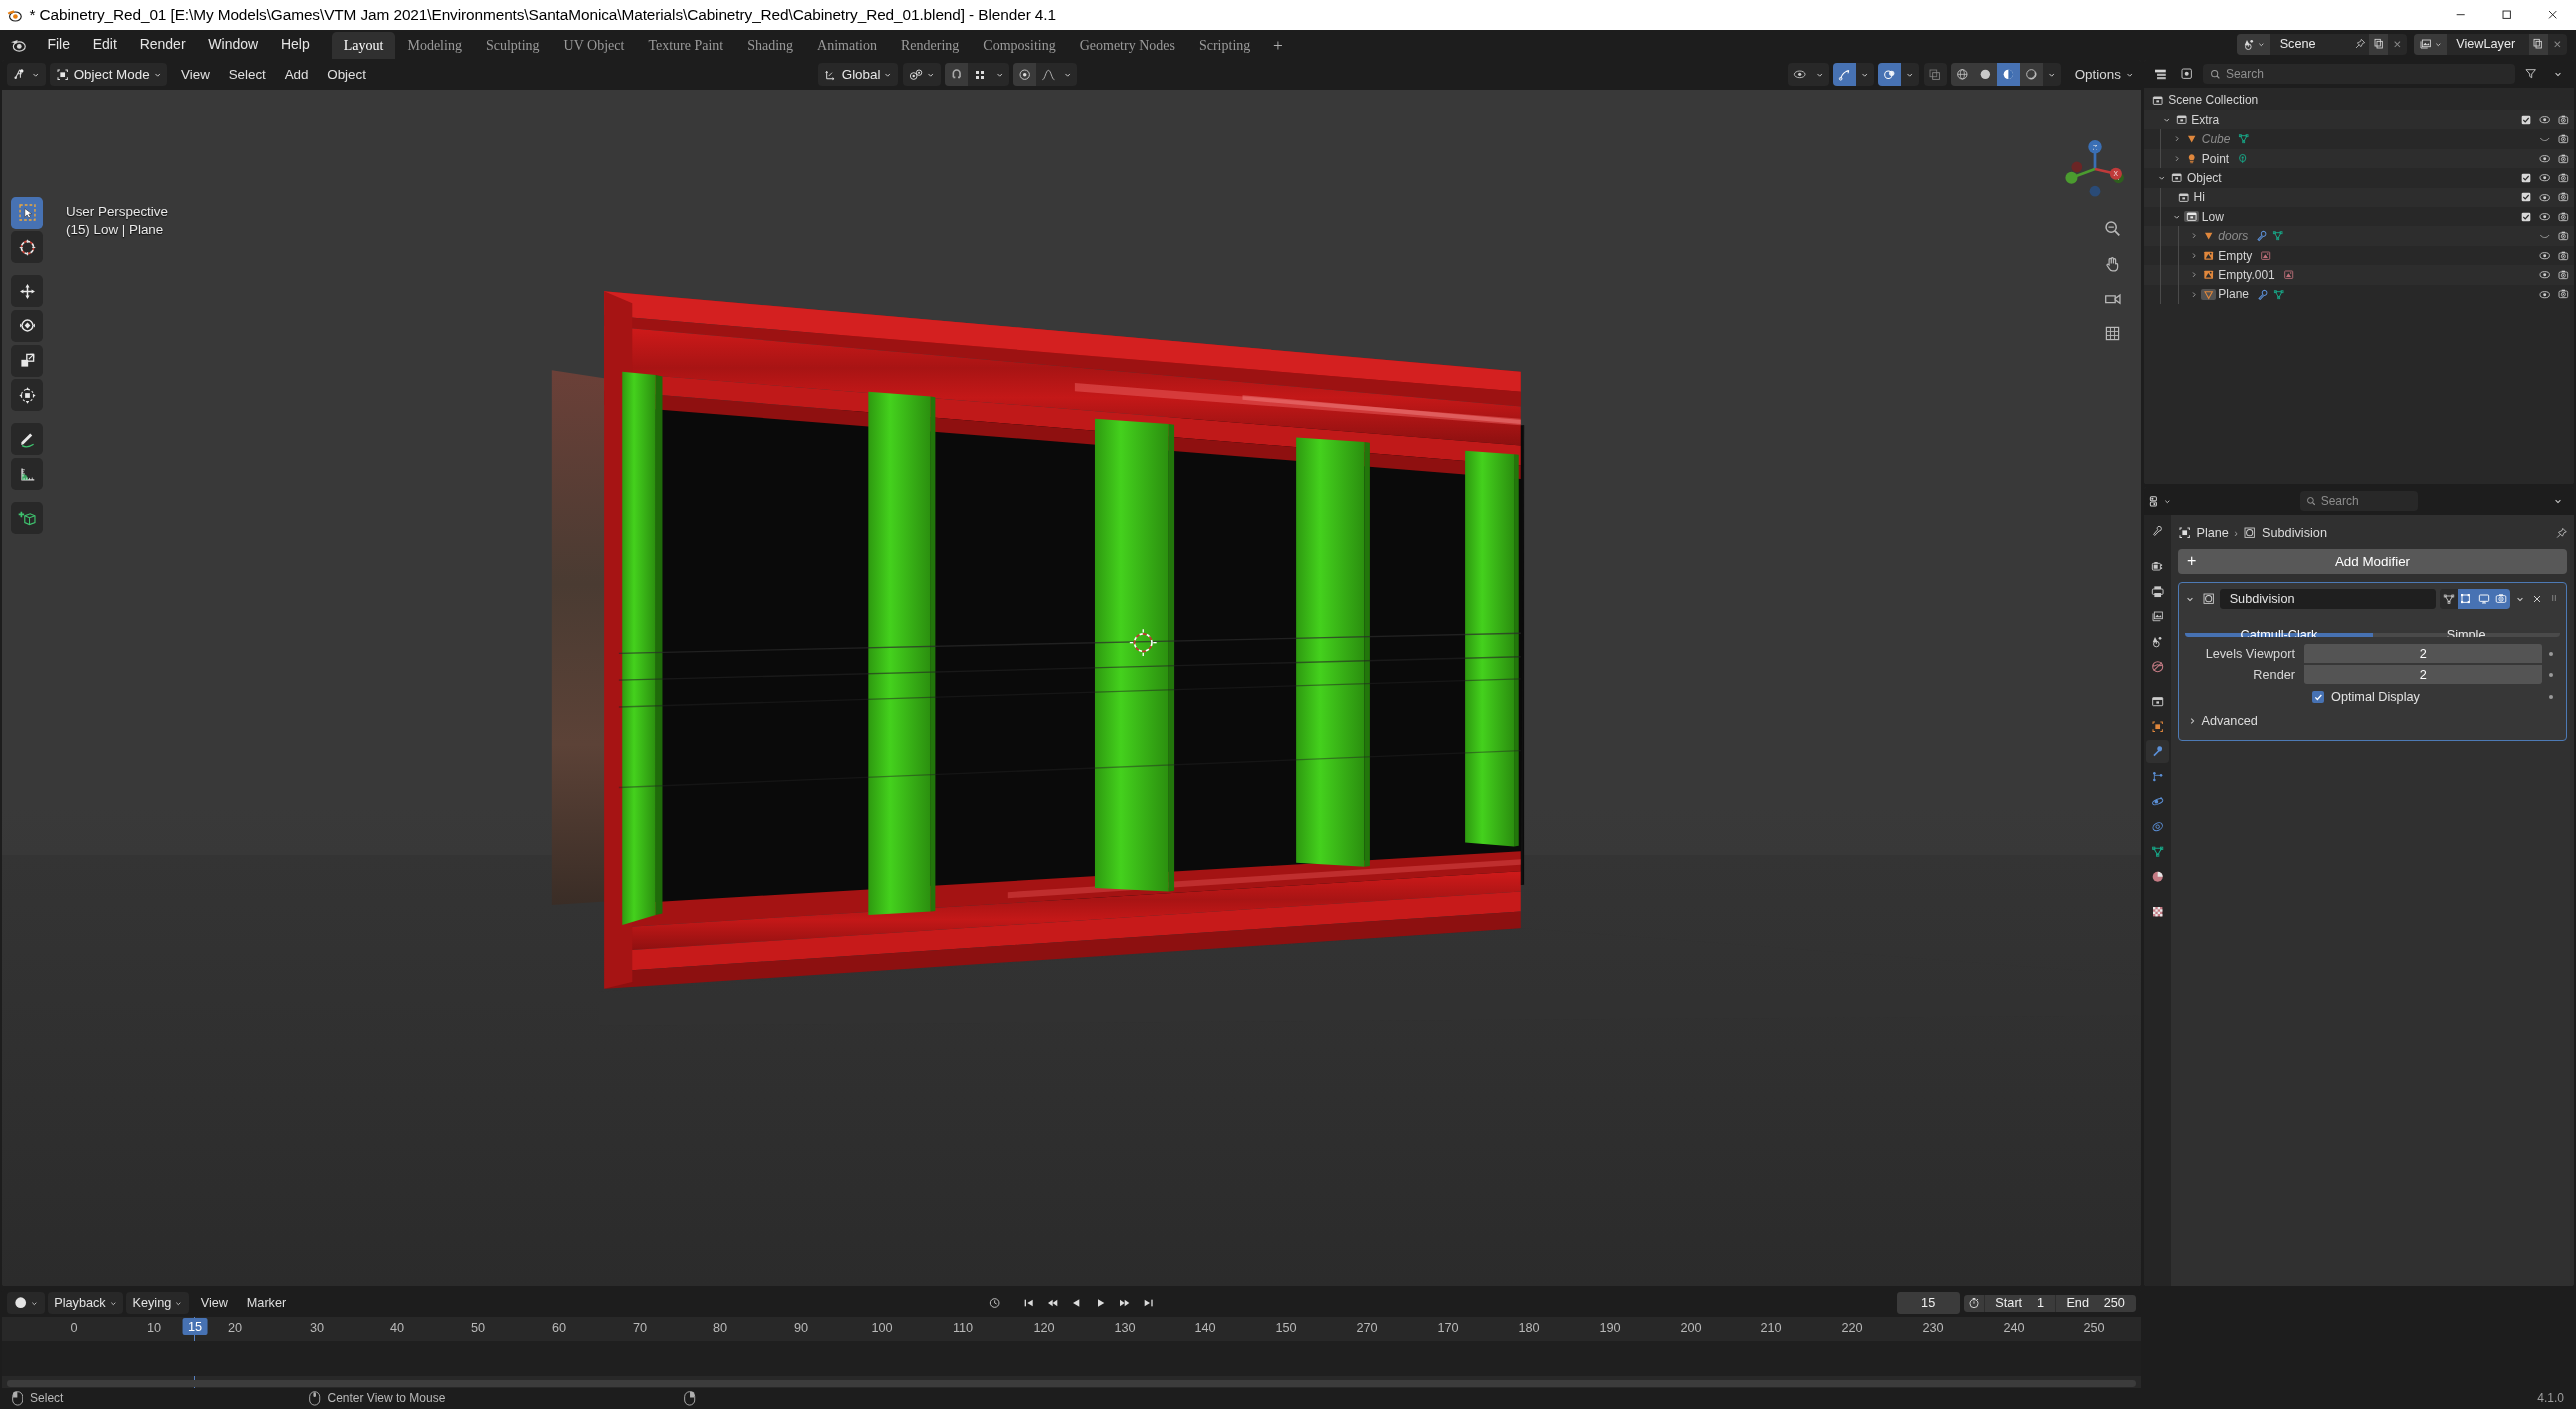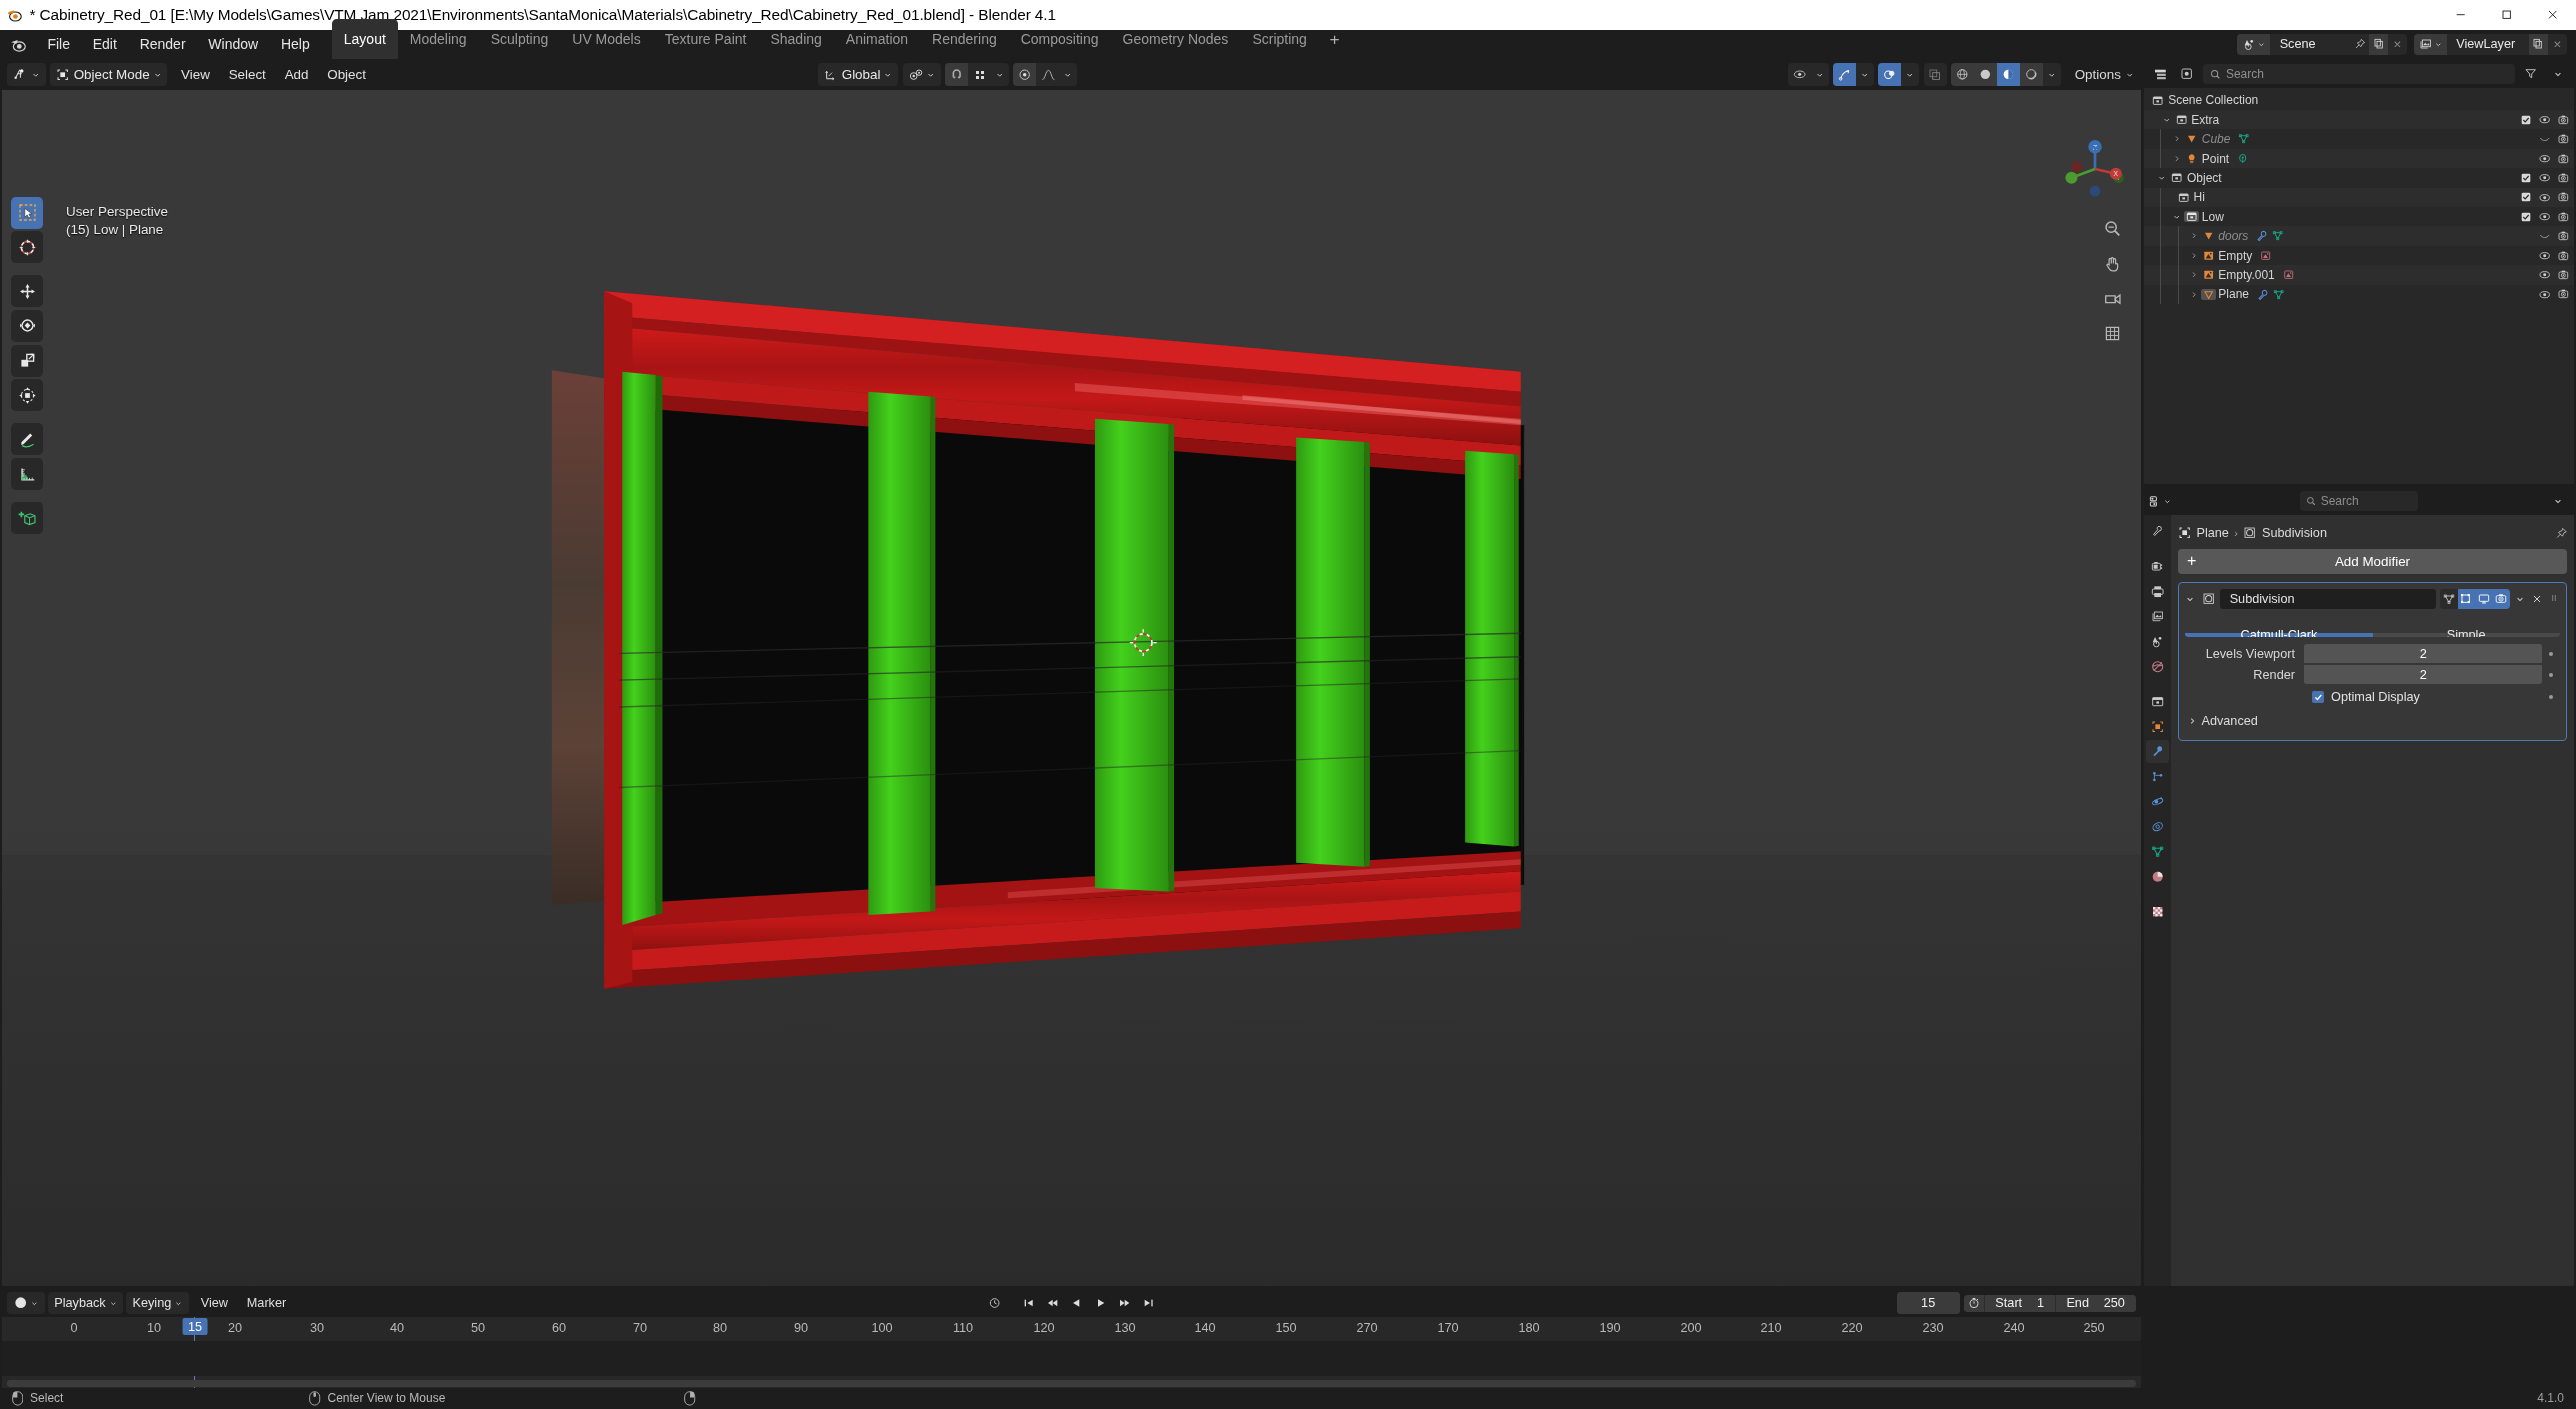--- a/index.html
+++ b/index.html
@@ -32,24 +32,24 @@
     background: #1d1d1d; display: flex; align-items: center;
   }
   .blender-logo { width: 36px; display: flex; align-items:center; justify-content:center; }
   .menu-item {
     font-size: 14px; color: #e5e5e5; padding: 0 11.4px; height: 29.5px;
     display: flex; align-items: center; white-space: nowrap;
     font-family: "Liberation Sans", sans-serif;
   }
   .wstabs { display:flex; align-items:flex-end; height:29.5px; margin-left: 10.7px; }
   .wstab {
-    font-size: 14px; color: #9a9a9a; padding: 0 12px; height: 40px;
+    font-size: 14px; color: #9a9a9a; padding: 0 12px; height: 27px;
     display:flex; align-items:center; white-space: nowrap;
     border-radius: 4.7px 4.7px 0 0;
-    font-family: Liberation Sans, sans-serif;
+    font-family: Liberation Serif, serif;
   }
   .wstab.active { background: #303030; color: #ffffff; }
   .wstab.plus { font-size: 17.4px; color: #b0b0b0; padding: 0 10.7px; }
   .topbar-right {
     margin-left: auto; display: flex; align-items: center; gap: 6.7px; padding-right: 9.4px;
   }
   .id-block {
     display: flex; align-items: center; height: 21.5px; background: #282828;
     border-radius: 4px; overflow: hidden;
   }
@@ -292,21 +292,21 @@
     <div class="menu-item">File</div>
     <div class="menu-item">Edit</div>
     <div class="menu-item">Render</div>
     <div class="menu-item">Window</div>
     <div class="menu-item">Help</div>
 
     <div class="wstabs">
       <div class="wstab active">Layout</div>
       <div class="wstab">Modeling</div>
       <div class="wstab">Sculpting</div>
-      <div class="wstab">UV Models</div>
+      <div class="wstab">UV Object</div>
       <div class="wstab">Texture Paint</div>
       <div class="wstab">Shading</div>
       <div class="wstab">Animation</div>
       <div class="wstab">Rendering</div>
       <div class="wstab">Compositing</div>
       <div class="wstab">Geometry Nodes</div>
       <div class="wstab">Scripting</div>
       <div class="wstab plus">+</div>
     </div>
 

